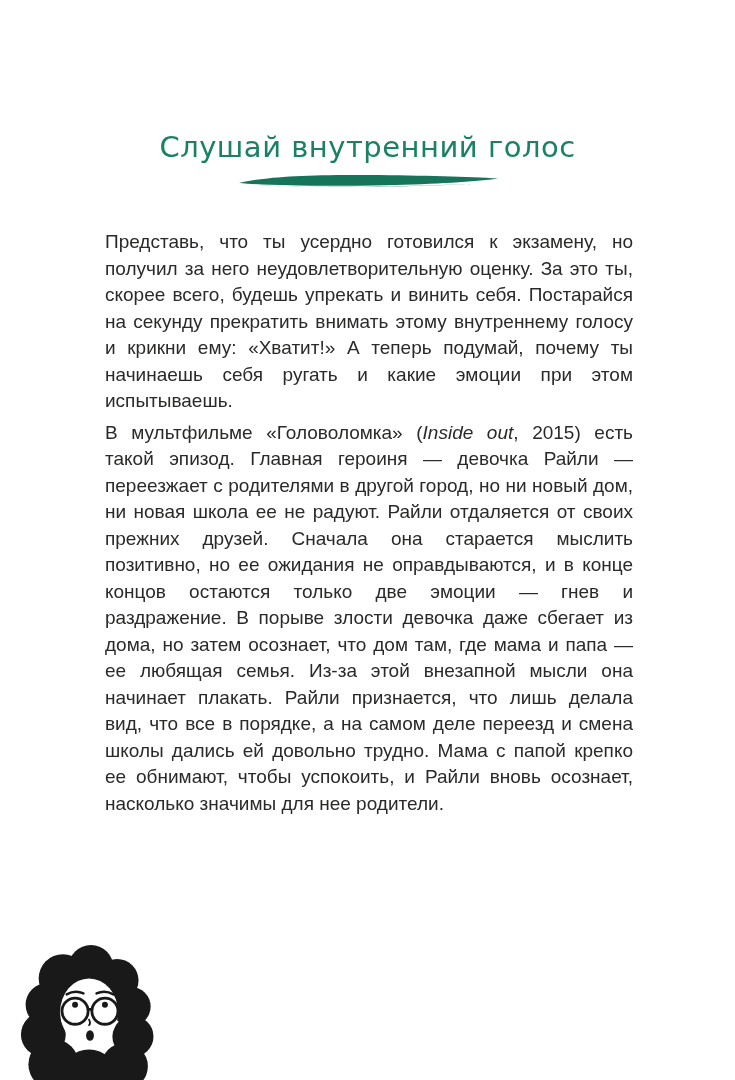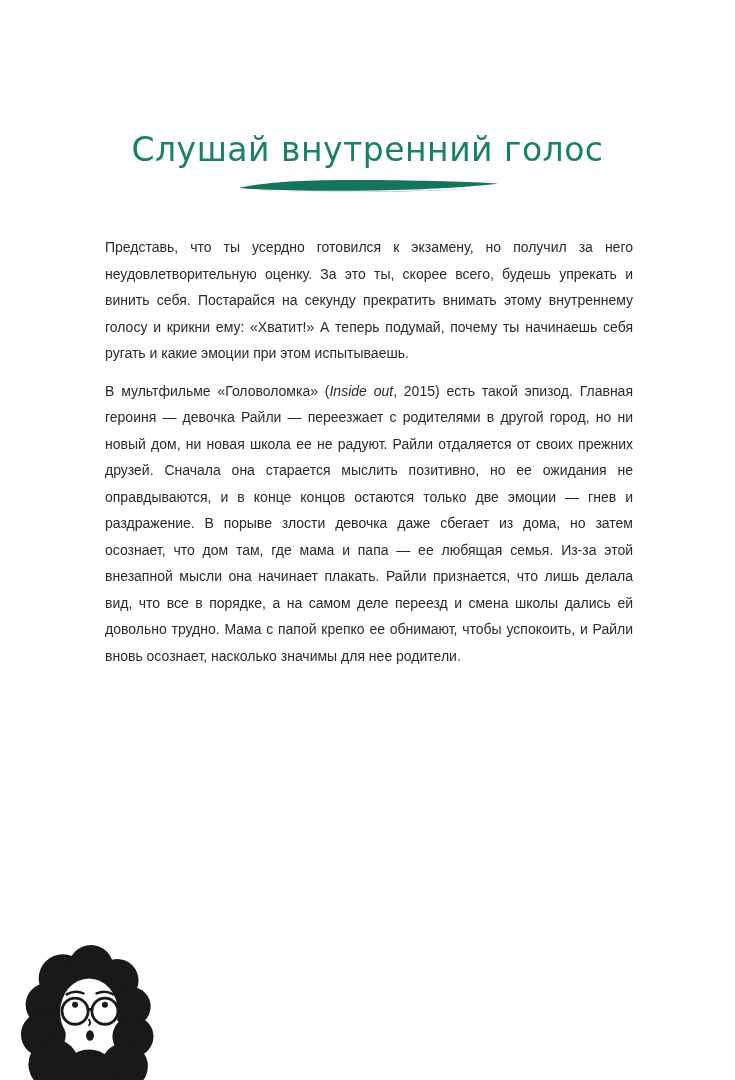--- a/index.html
+++ b/index.html
@@ -8,41 +8,41 @@
     width:735px; height:1080px;
     background:#ffffff;
     overflow:hidden;
     font-family:"Liberation Sans", sans-serif;
   }
   .title {
     margin:0;
     padding-top:130px;
     text-align:center;
     font-family:"DejaVu Sans", sans-serif;
-    font-size:33px;
+    font-size:29px;
     font-weight:500;
     letter-spacing:0.5px;
     color:#1a8164;
   }
   .underline-wrap {
     text-align:center;
     margin-top:9px;
     line-height:0;
   }
   .body {
     margin:40px 102px 0 105px;
-    font-size:14px;
+    font-size:19px;
     line-height:26.5px;
     color:#2b2a28;
     text-align:justify;
     hyphens:auto;
     -webkit-hyphens:auto;
   }
   .body p { margin:0; }
-  .body p + p { margin-top:11px; }
+  .body p + p { margin-top:5px; }
   .body em { font-style:italic; }
   .illustration {
     position:absolute;
     left:20px;
     bottom:-10px;
     width:140px;
     height:152px;
   }
 </style>
 </head>

